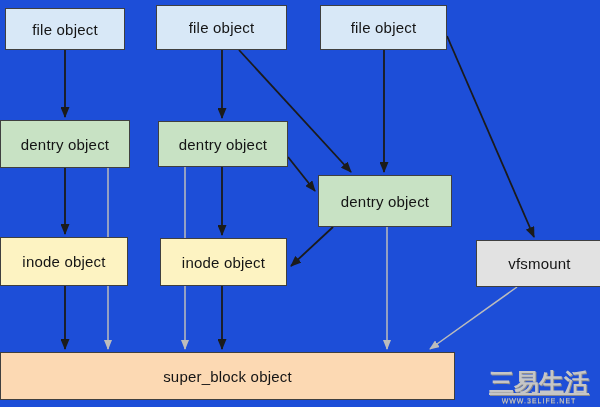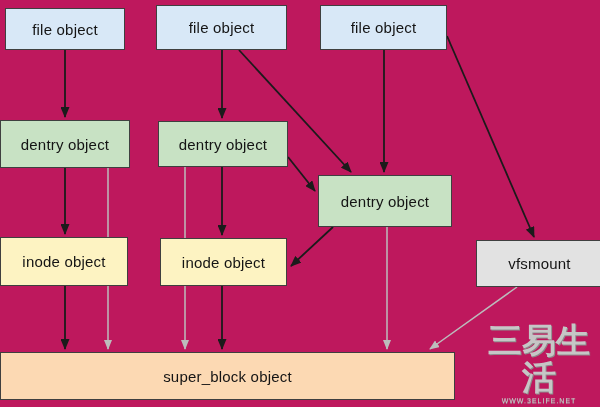--- a/index.html
+++ b/index.html
@@ -1,17 +1,17 @@
 <!DOCTYPE html>
 <html><head>
 <meta charset="utf-8">
 <style>
   html,body{margin:0;padding:0;background:#ffffff;}
   .stage{
-    position:relative;width:600px;height:407px;background:#be185d;overflow:hidden;
+    position:relative;width:600px;height:407px;background:#1d4ed8;overflow:hidden;
     font-family:"Liberation Sans","DejaVu Sans",sans-serif;color:#141414;
   }
   .edge-layer{position:absolute;left:0;top:0;z-index:1;pointer-events:none;}
   .node{
     position:absolute;z-index:2;display:flex;align-items:center;justify-content:center;
     border:1px solid #3f3f3f;box-sizing:border-box;font-size:15px;letter-spacing:.2px;
     background:#fff;
   }
   #n-file1{left:5px;top:8px;width:120px;height:42px;}
   #n-file2{left:156px;top:5px;width:131px;height:45px;}
@@ -20,22 +20,23 @@
   #n-dentry2{left:158px;top:121px;width:130px;height:46px;}
   #n-dentry3{left:318px;top:175px;width:134px;height:52px;}
   #n-inode1{left:0px;top:237px;width:128px;height:49px;}
   #n-inode2{left:160px;top:238px;width:127px;height:48px;}
   #n-vfsmount{left:470px;top:240px;width:127px;height:47px;}
   #n-superblock{left:0px;top:352px;width:455px;height:48px;}
   .watermark{
     position:absolute;z-index:3;right:2px;bottom:2px;width:118px;text-align:center;line-height:1.1;
   }
   .watermark .brand{
-    display:block;font-size:34px;font-weight:bold;color:#c6c6c6;
+    display:block;font-size:25px;font-weight:bold;color:#c6c6c6;
     text-shadow:1px 1px 0 #8d8d8d;
+    text-decoration:underline;
   }
   .watermark .site{
     display:block;font-size:7px;letter-spacing:1px;color:#c9c9c9;
     text-shadow:0 1px 0 #9a9a9a;margin-top:1px;
   }
 </style>
 </head>
 <body>
 
 <div class="stage">

